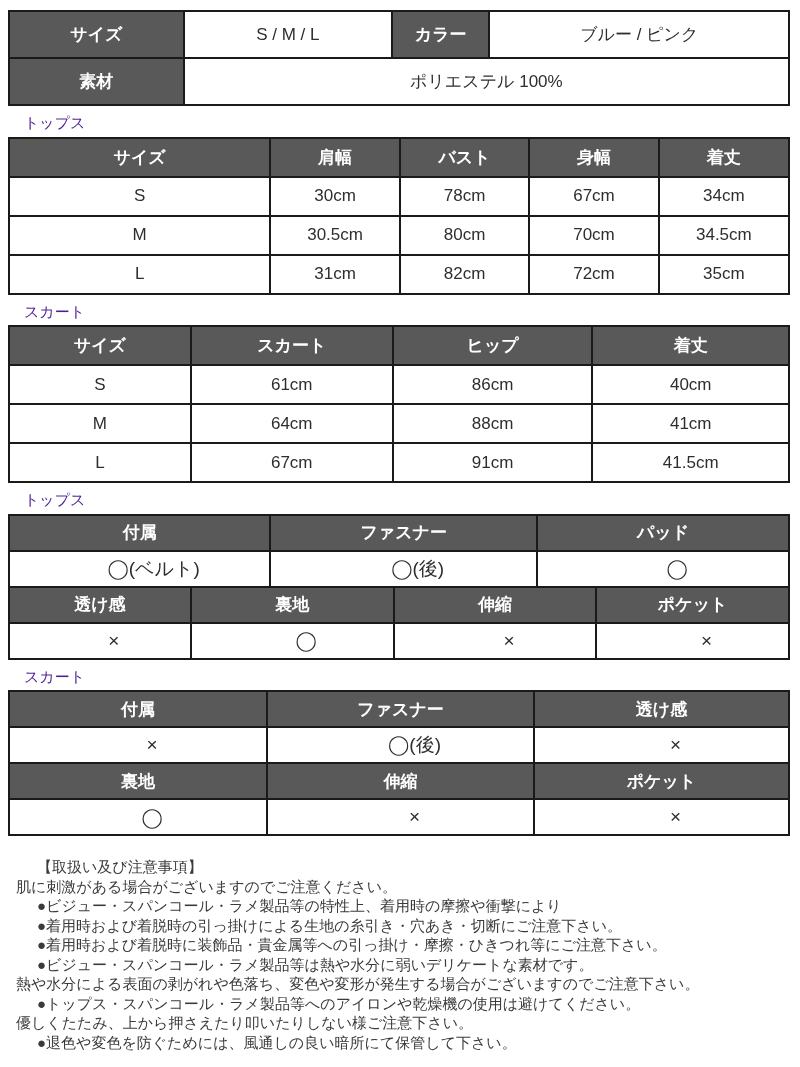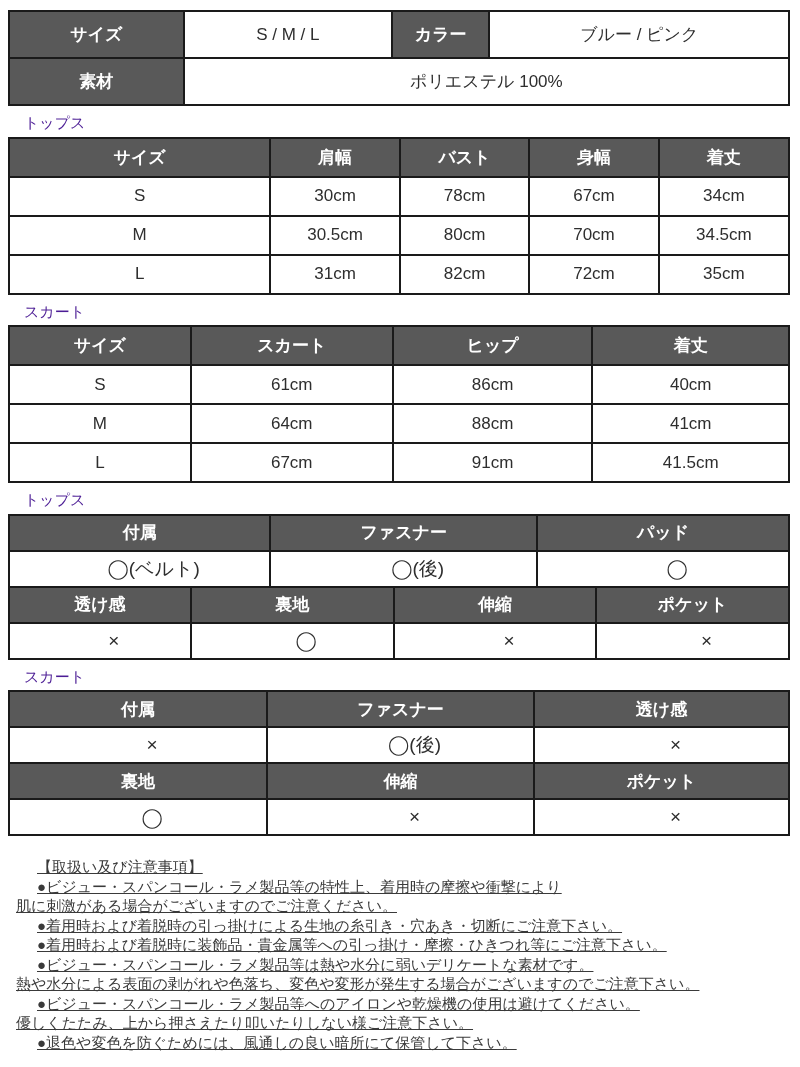--- a/index.html
+++ b/index.html
@@ -44,21 +44,21 @@
     line-height: 1.1;
   }
   .stack-merge { margin-top: -2px; }
 
   .notes {
     margin: 21px 0 0 8px;
     font-size: 15px;
     line-height: 19.5px;
     color: #3a3a3a;
   }
-  .notes .line { white-space: nowrap; text-decoration: underline; }
+  .notes .line { white-space: nowrap; }
   .notes .line.indent { padding-left: 21px; }
 </style>
 </head>
 <body>
 
 <div class="page">
 
   <table class="spec-table">
     <colgroup>
       <col style="width:22.4%">
@@ -226,24 +226,24 @@
     <tr>
       <td class="sym">◯</td>
       <td class="sym">×</td>
       <td class="sym">×</td>
     </tr>
   </tbody>
     </table>
 
   <div class="notes">
     <div class="line indent">【取扱い及び注意事項】</div>
+    <div class="line">肌に刺激がある場合がございますのでご注意ください。</div>
     <div class="line indent">●ビジュー・スパンコール・ラメ製品等の特性上、着用時の摩擦や衝撃により</div>
-    <div class="line">肌に刺激がある場合がございますのでご注意ください。</div>
     <div class="line indent">●着用時および着脱時の引っ掛けによる生地の糸引き・穴あき・切断にご注意下さい。</div>
     <div class="line indent">●着用時および着脱時に装飾品・貴金属等への引っ掛け・摩擦・ひきつれ等にご注意下さい。</div>
     <div class="line indent">●ビジュー・スパンコール・ラメ製品等は熱や水分に弱いデリケートな素材です。</div>
     <div class="line">熱や水分による表面の剥がれや色落ち、変色や変形が発生する場合がございますのでご注意下さい。</div>
-    <div class="line indent">●ビジュー・スパンコール・ラメ製品等へのアイロンや乾燥機の使用は避けてください。</div>
+    <div class="line indent">●トップス・スパンコール・ラメ製品等へのアイロンや乾燥機の使用は避けてください。</div>
     <div class="line">優しくたたみ、上から押さえたり叩いたりしない様ご注意下さい。</div>
     <div class="line indent">●退色や変色を防ぐためには、風通しの良い暗所にて保管して下さい。</div>
   </div>
 
 </div>
 
 </body></html>

